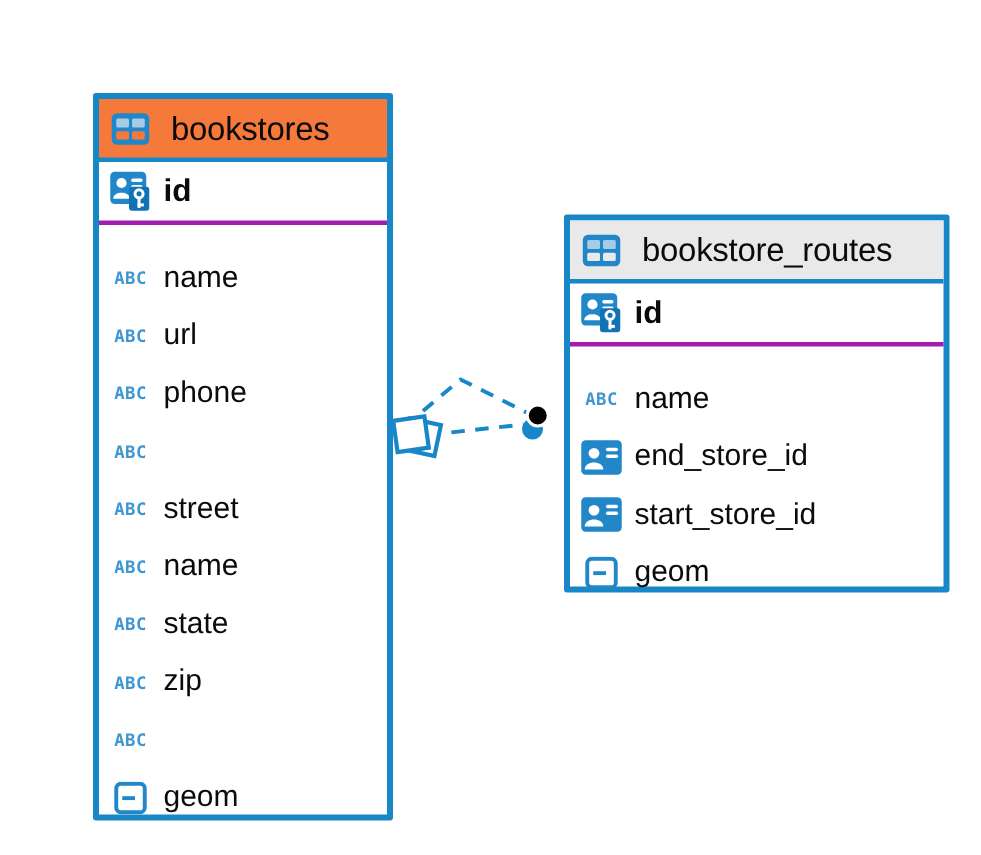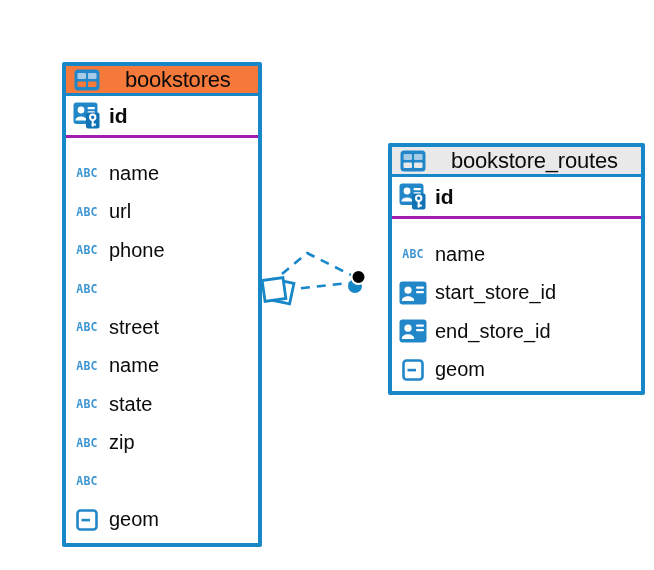--- a/index.html
+++ b/index.html
@@ -5,24 +5,24 @@
   html,body{margin:0;padding:0;background:#fff;}
   .canvas{
     position:relative;width:654px;height:570px;background:#ffffff;overflow:hidden;
     font-family:"Liberation Sans","DejaVu Sans",sans-serif;color:#0b0b0b;
   }
   .erd-table{
     position:absolute;background:#ffffff;border:4px solid #1787C8;border-radius:2px;
     box-sizing:border-box;
   }
   .t-bookstores{left:62px;top:62px;width:200px;height:485px;--hdr:#F5793B;}
-  .t-routes{left:388px;top:143px;width:257px;height:252px;--hdr:#E9E9E9;}
+  .t-routes{left:376px;top:143px;width:257px;height:252px;--hdr:#E9E9E9;}
   .hdr{
-    height:30px;background:var(--hdr);border-bottom:3px solid #1787C8;
-    display:flex;align-items:center;gap:24px;padding:0 4px 0 7px;box-sizing:border-box;
+    height:42px;background:var(--hdr);border-bottom:3px solid #1787C8;
+    display:flex;align-items:center;gap:13px;padding:0 4px 0 7px;box-sizing:border-box;
   }
   .hdr .title{font-size:22px;letter-spacing:-0.2px;white-space:nowrap;}
   .pkrow{
     height:42px;border-bottom:3px solid #a21caf;display:flex;align-items:center;
     gap:8px;padding-left:7px;box-sizing:border-box;font-weight:700;font-size:21px;
   }
   .cols{padding-top:16px;}
   .colrow{height:38.5px;display:flex;align-items:center;gap:8px;padding-left:7px;box-sizing:border-box;}
   .colrow .cname{font-size:20px;white-space:nowrap;}
   .icobox{width:28px;display:flex;align-items:center;justify-content:center;flex:0 0 28px;}
@@ -172,33 +172,33 @@
       <div class="colrow">
         <span class="icobox">
           <svg width="28" height="24" viewBox="0 0 28 24">
             <rect x="0.5" y="0.5" width="27" height="23" rx="3" fill="#2287C9"></rect>
             <circle cx="9" cy="9.2" r="3.6" fill="#fff"></circle>
             <path d="M2.8 20 C2.8 13.8 15.2 13.8 15.2 20 Z" fill="#fff"></path>
             <rect x="17" y="5.5" width="8" height="2.3" rx="1.1" fill="#fff"></rect>
             <rect x="17" y="10" width="8" height="2.3" rx="1.1" fill="#fff"></rect>
           </svg>
         </span>
-        <span class="cname">start_store_id</span>
+        <span class="cname">end_store_id</span>
       </div>
       <div class="colrow">
         <span class="icobox">
           <svg width="28" height="24" viewBox="0 0 28 24">
             <rect x="0.5" y="0.5" width="27" height="23" rx="3" fill="#2287C9"></rect>
             <circle cx="9" cy="9.2" r="3.6" fill="#fff"></circle>
             <path d="M2.8 20 C2.8 13.8 15.2 13.8 15.2 20 Z" fill="#fff"></path>
             <rect x="17" y="5.5" width="8" height="2.3" rx="1.1" fill="#fff"></rect>
             <rect x="17" y="10" width="8" height="2.3" rx="1.1" fill="#fff"></rect>
           </svg>
         </span>
-        <span class="cname">end_store_id</span>
+        <span class="cname">start_store_id</span>
       </div>
       <div class="colrow">
         <span class="icobox">
           <svg width="22" height="22" viewBox="0 0 22 22">
             <rect x="1.5" y="1.5" width="19" height="19" rx="3" fill="#fff" stroke="#2287C9" stroke-width="2.6"></rect>
             <rect x="5.5" y="9.8" width="8.5" height="2.6" fill="#2287C9"></rect>
           </svg>
         </span>
         <span class="cname">geom</span>
       </div>

